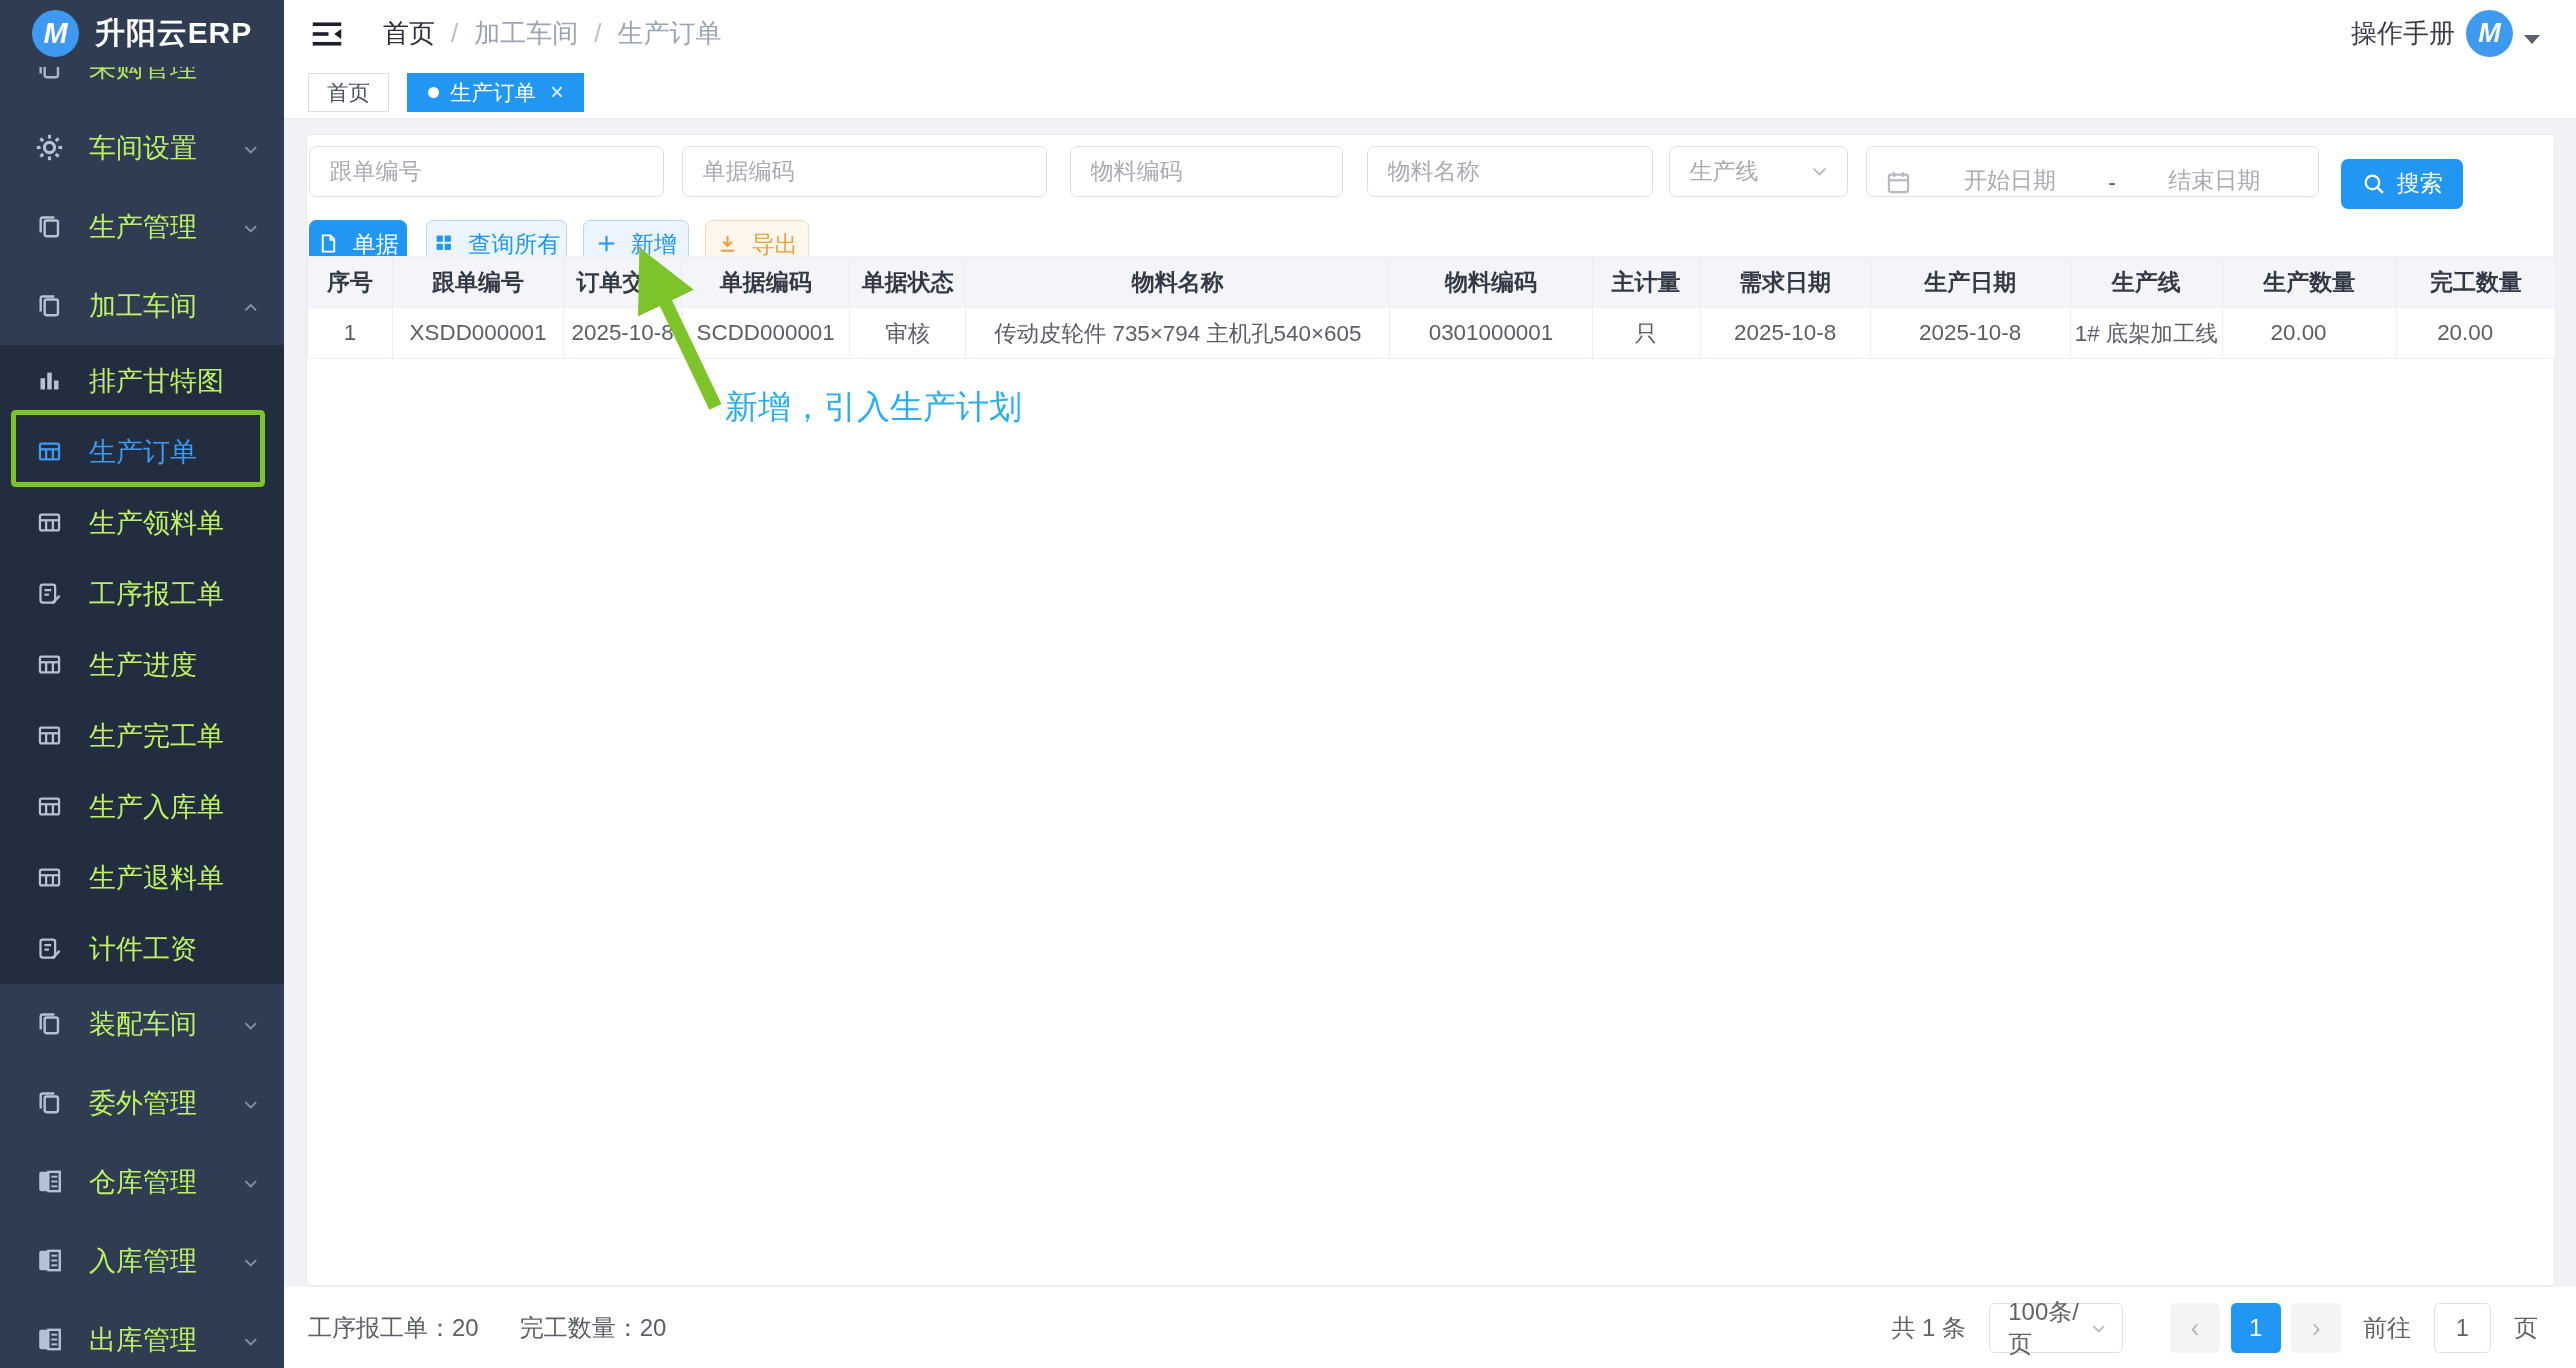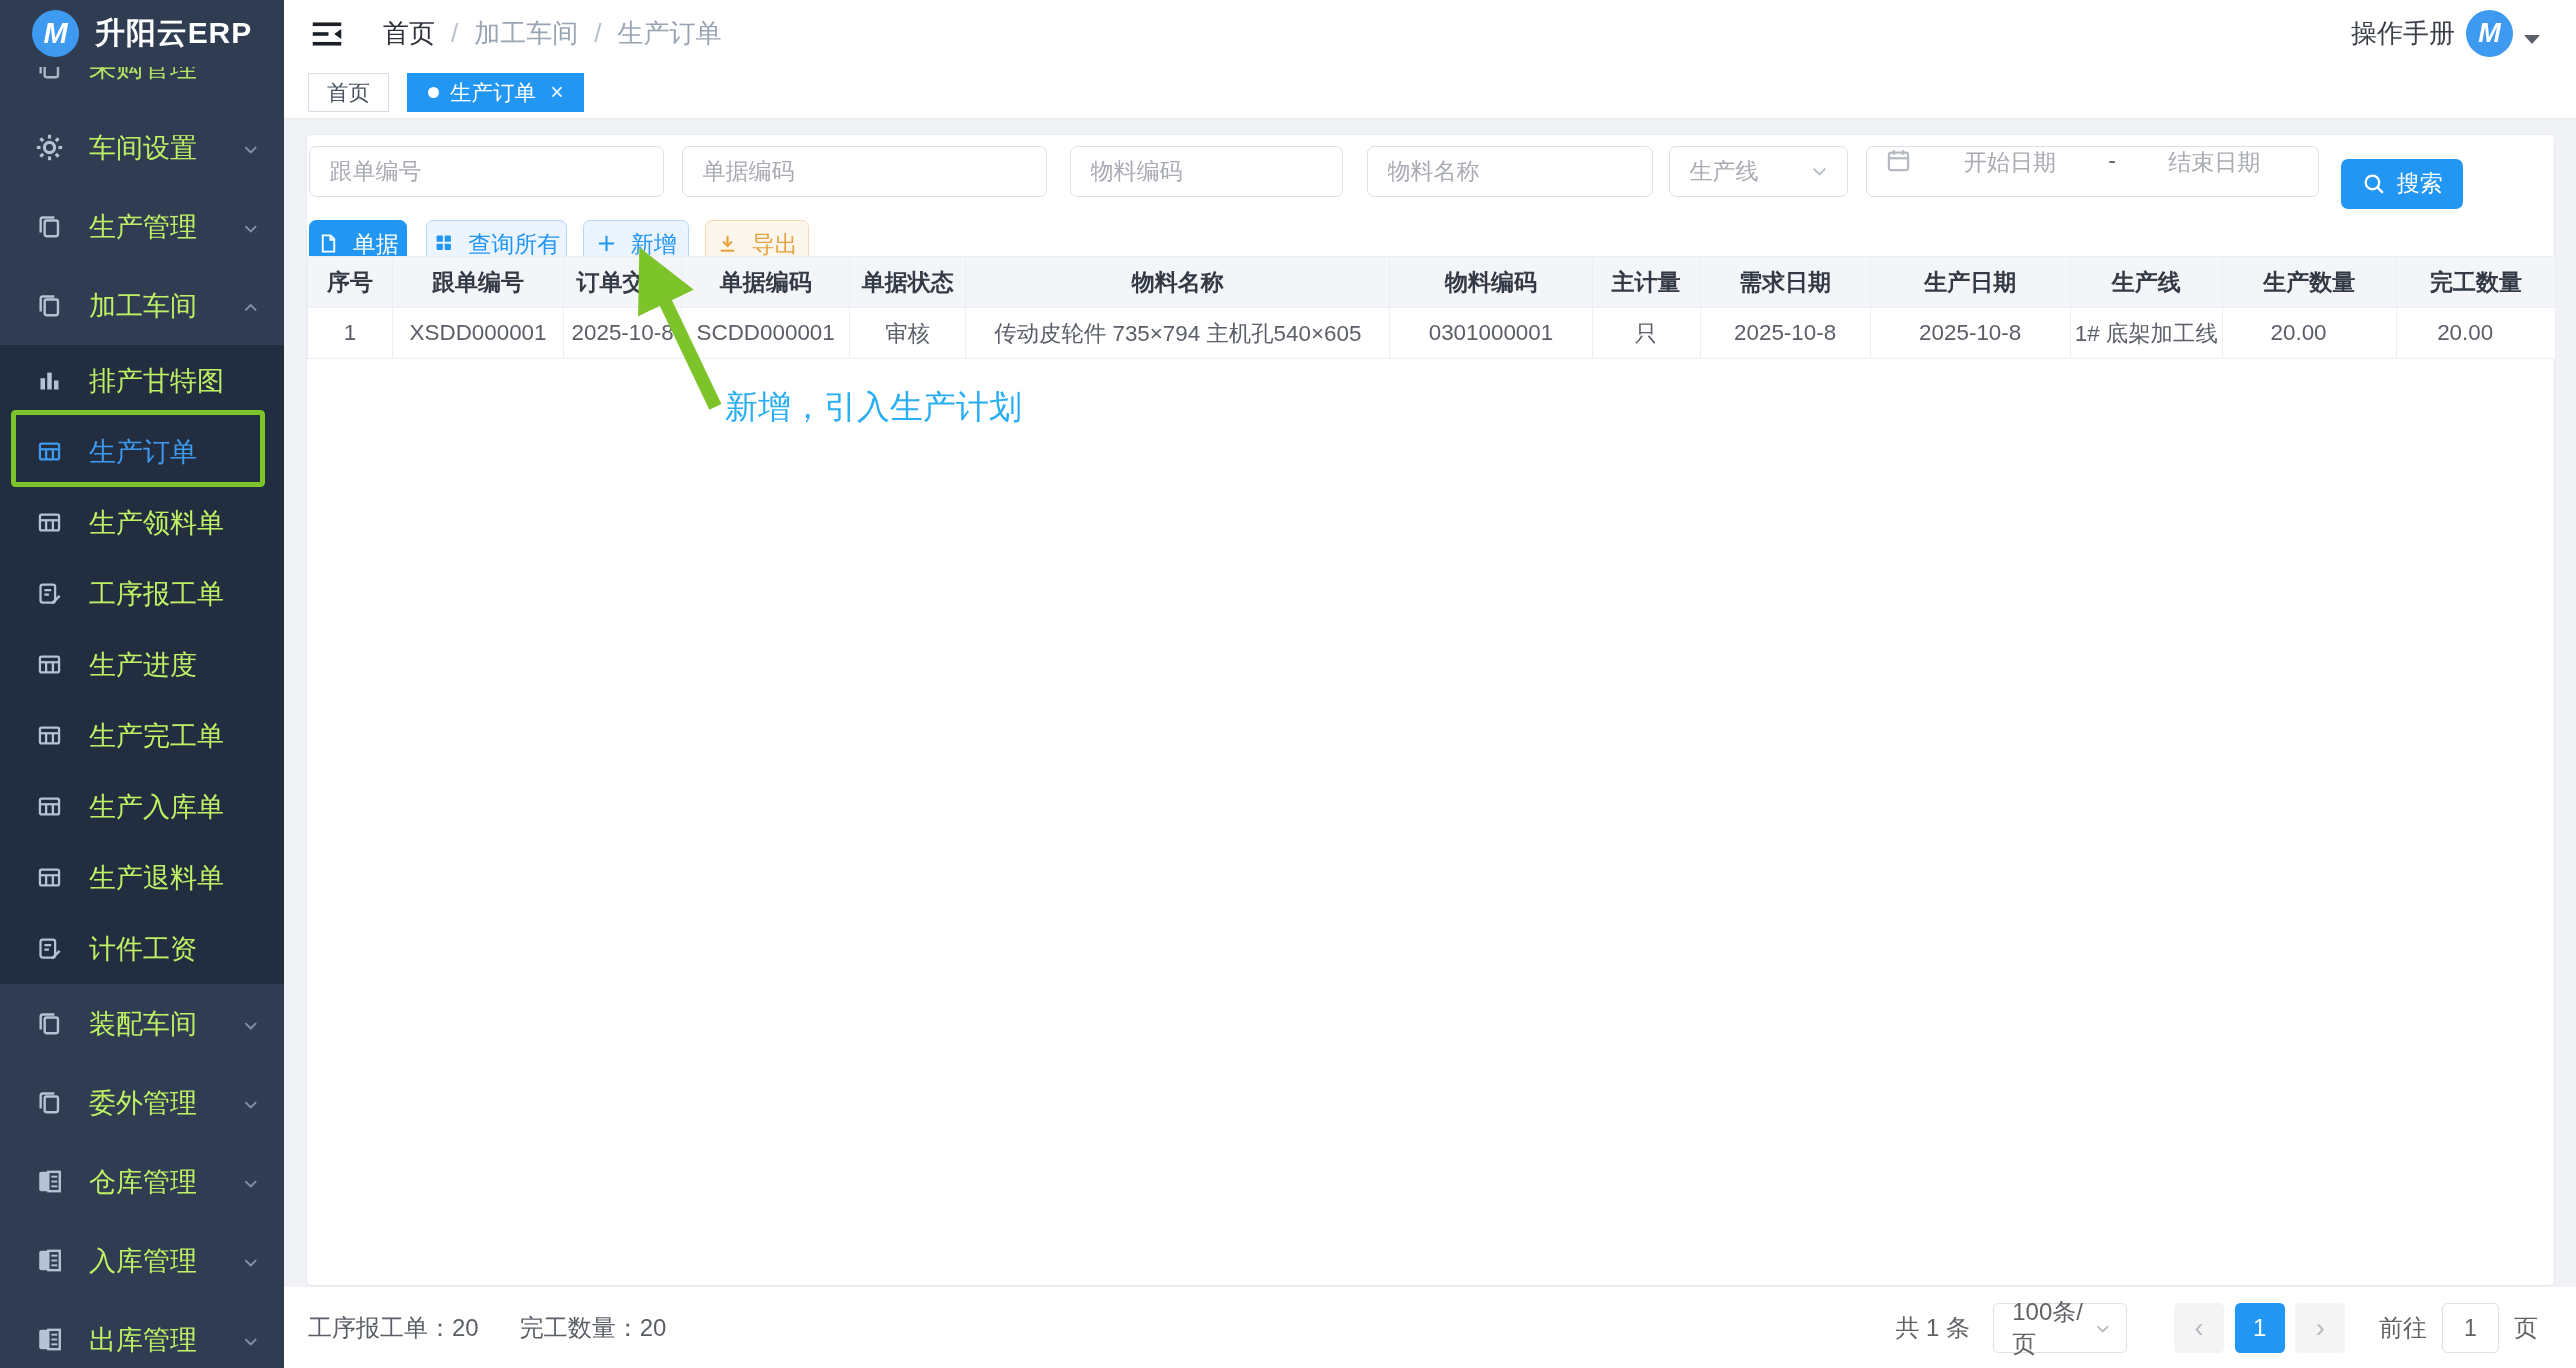--- a/index.html
+++ b/index.html
@@ -89,21 +89,21 @@
   }
   .f-input::placeholder { color:#a8abb2; opacity:1; }
   .f-select {
     position:absolute; top:0; height:51px; border:1.8px solid #dcdfe6; border-radius:7.2px;
     display:flex; align-items:center; padding:0 16px 0 19.7px; color:#a8abb2; font-size:23px;
     cursor:pointer; background:#fff; justify-content:space-between;
   }
   .f-select .sel-chevron { color:#b6bac2; width:23px; height:23px; }
   .f-daterange {
     position:absolute; top:0; height:51px; border:1.8px solid #dcdfe6; border-radius:7.2px;
-    display:flex; align-items:flex-start; padding:0 18px; gap:12.5px; font-size:23px; color:#a8abb2;
+    display:flex; align-items:flex-end; padding:0 18px; gap:12.5px; font-size:23px; color:#a8abb2;
     background:#fff; cursor:pointer;
   }
   .cal-icon { width:27px; height:27px; color:#b6bac2; flex:none; }
   .dr-part { flex:1; text-align:center; white-space:nowrap; }
   .dr-sep { color:#606266; }
   .btn {
     display:inline-flex; align-items:center; justify-content:center; gap:10.7px;
     height:49px; border-radius:7.2px; font-size:23px; cursor:pointer; border:1.8px solid transparent;
     font-family:inherit; background:#fff;margin-top:12px;
   }
@@ -139,21 +139,21 @@
   }
   .pg-size .sel-chevron { width:21.5px; height:21.5px; color:#b6bac2; }
   .pg-btn {
     width:50px; height:50px; border-radius:5.4px; background:#f4f4f5; color:#b4b8bf;
     display:flex; align-items:center; justify-content:center; font-size:27px; cursor:pointer; border:none;
   }
   .pg-page {
     width:50px; height:50px; border-radius:5.4px; background:var(--primary); color:#fff;
     display:flex; align-items:center; justify-content:center; font-size:24px; cursor:pointer;
   }
-  .pg-goto { display:flex; align-items:center; gap:15px; margin-left:23px; color:#606266; }
+  .pg-goto { display:flex; align-items:center; gap:23px; margin-left:11px; color:#606266; }
   .pg-goto input {
     width:57px; height:50px; border:1.8px solid #dcdfe6; border-radius:5.4px; text-align:center;
     font-size:23px; color:#606266; outline:none; font-family:inherit;
   }
 
   
   .anno-arrow { position:absolute; left:581px; top:234px; z-index:20; pointer-events:none; }
   .anno-text {
     position:absolute; left:725px; top:385px; z-index:20; font-size:33px; color:#29aef3;
     white-space:nowrap; pointer-events:none;

